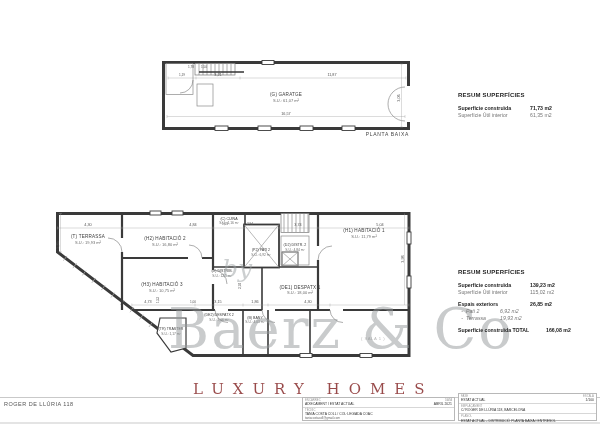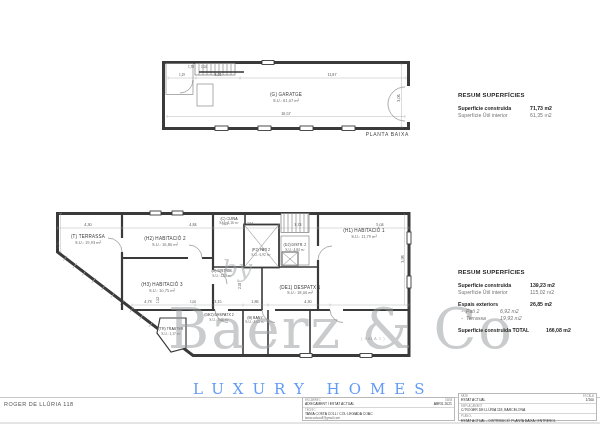--- a/index.html
+++ b/index.html
@@ -21,21 +21,21 @@
   .cap{font-size:5px;fill:#444;letter-spacing:.7px;}
   .faint{font-size:4.2px;fill:#b9b9b9;text-anchor:middle;letter-spacing:.5px;}
 
   
   .wm-by{position:absolute;left:222px;top:254px;font-family:"DejaVu Serif",serif;font-style:italic;
          font-size:25px;color:#9aa0a2;opacity:.5;}
   .wm-brand{position:absolute;left:168px;top:296px;width:320px;text-align:center;
             font-family:"DejaVu Serif",serif;font-size:56px;color:#94999b;opacity:.5;
             letter-spacing:2px;white-space:nowrap;}
   .wm-tag{position:absolute;left:193px;top:380px;font-family:"DejaVu Serif",serif;
-          font-size:15px;letter-spacing:9px;color:#3b82f6;opacity:.8;white-space:nowrap;}
+          font-size:15px;letter-spacing:9px;color:#7f1d1d;opacity:.8;white-space:nowrap;}
 
   
   .resum{position:absolute;left:458px;width:138px;}
   .resum .title{font-size:6px;font-weight:bold;color:#222;letter-spacing:.2px;margin-bottom:7px;}
   .rrow{display:flex;font-size:5.2px;line-height:7px;}
   .rrow .lab{width:72px;}
   .rrow.bold{font-weight:bold;color:#222;}
   .rrow.gray{color:#777;}
   .rrow.sub{font-style:italic;color:#777;}
   .rrow.sub .dash{width:8px;text-align:center;}

